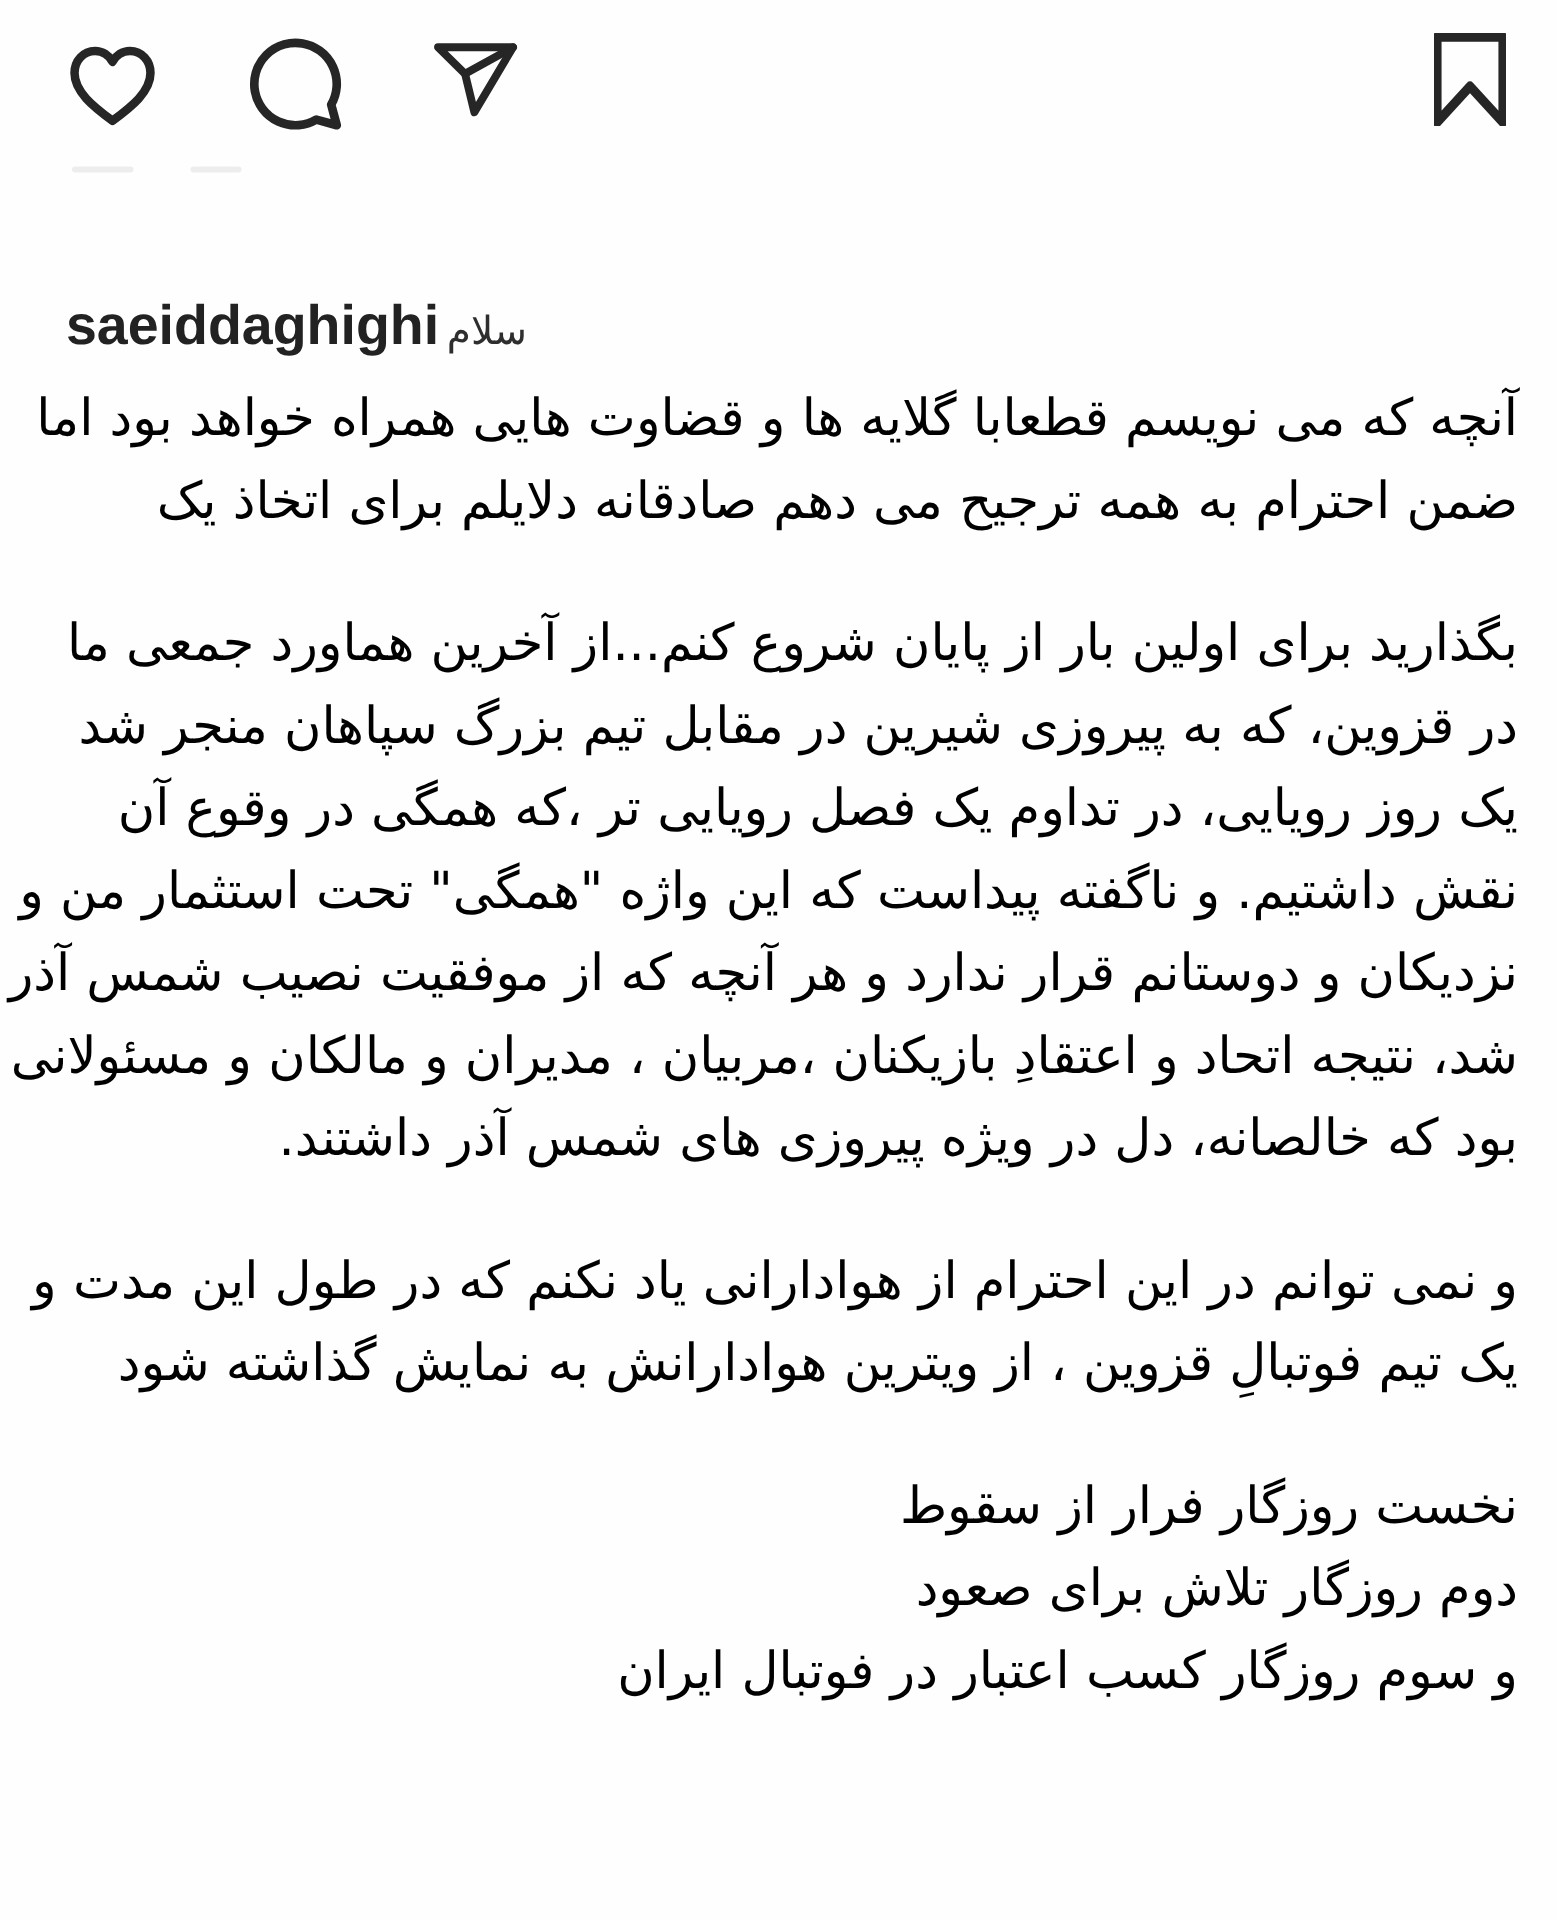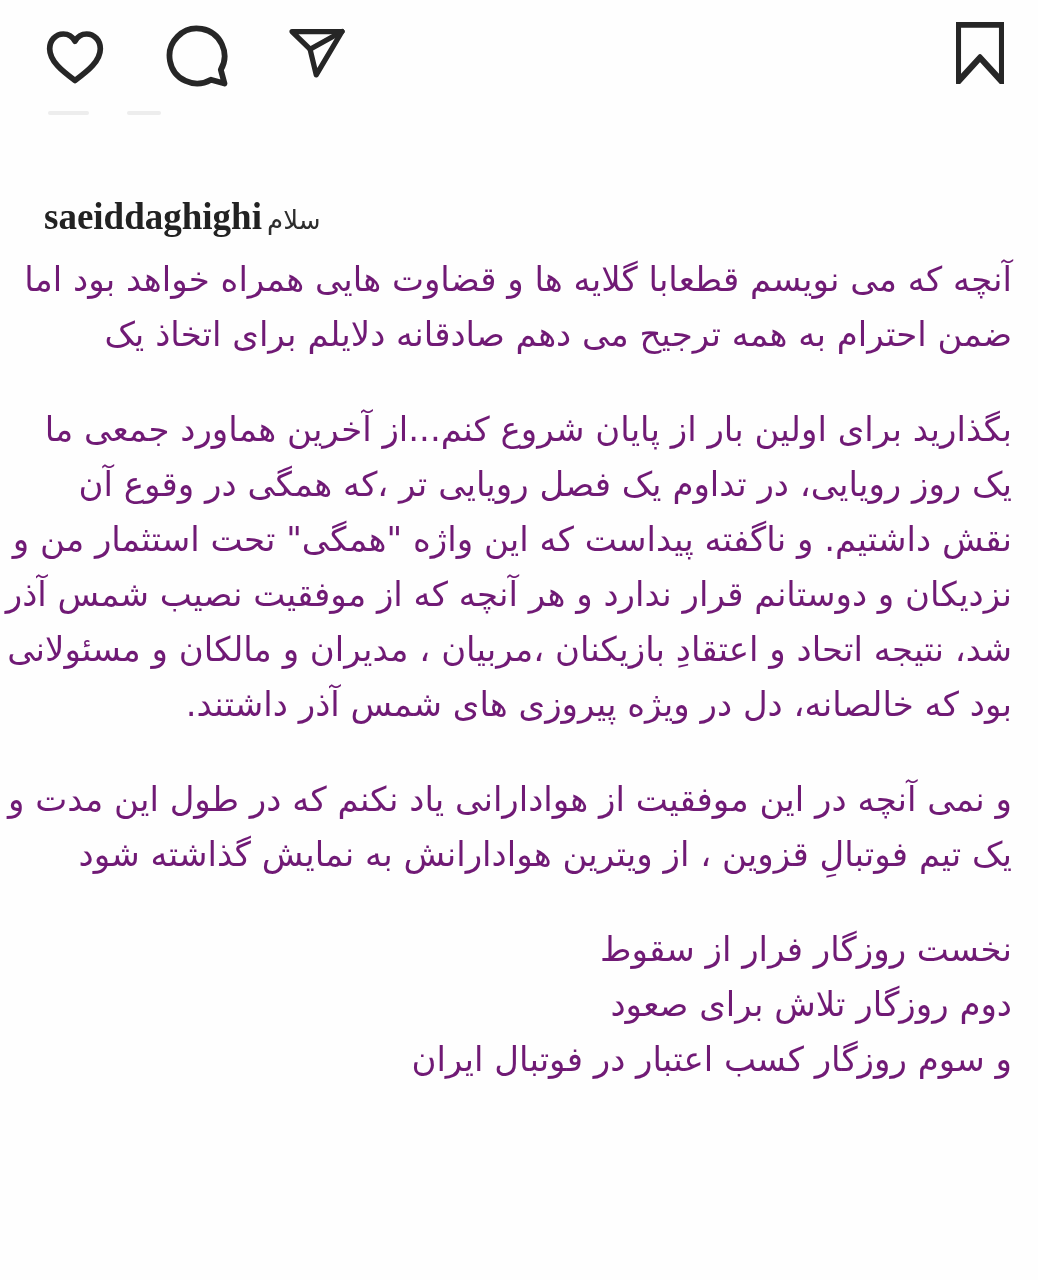--- a/index.html
+++ b/index.html
@@ -25,31 +25,31 @@
   .caption{
     position:absolute;
     top:188px;left:30px;right:26px;
   }
   .cap-line{
     direction:rtl;
     text-align:right;
     font-size:34px;
     line-height:55px;
     white-space:nowrap;
-    color:#701a75;
+    color:#000000;
   }
   .first-line{
     direction:ltr;
     text-align:left;
     line-height:57px;
     padding-left:14px;
     white-space:nowrap;
   }
   .username{
-    font-family:Liberation Serif, serif;
+    font-family:Liberation Sans, sans-serif;
     font-weight:bold;
     font-size:37px;
     color:#222;
     letter-spacing:0px;
     cursor:pointer;
   }
   .greeting{
     font-size:26px;
     color:#2e2e2e;
   }
@@ -93,29 +93,30 @@
       <div class="first-line">
         <span class="username">saeiddaghighi</span>
         <span class="greeting">سلام</span>
       </div>
       <div class="cap-line">آنچه که می نویسم قطعابا گلایه ها و قضاوت هایی همراه خواهد بود اما</div>
       <div class="cap-line">ضمن احترام به همه ترجیح می دهم صادقانه دلایلم برای اتخاذ یک</div>
     </div>
 
     <div class="paragraph">
       <div class="cap-line">بگذارید برای اولین بار از پایان شروع کنم...از آخرین هماورد جمعی ما</div>
+      <div class="cap-line">در قزوین، که به پیروزی شیرین در مقابل تیم بزرگ سپاهان منجر شد</div>
       <div class="cap-line">یک روز رویایی، در تداوم یک فصل رویایی تر ،که همگی در وقوع آن</div>
       <div class="cap-line">نقش داشتیم. و ناگفته پیداست که این واژه "همگی" تحت استثمار من و</div>
       <div class="cap-line">نزدیکان و دوستانم قرار ندارد و هر آنچه که از موفقیت نصیب شمس آذر</div>
       <div class="cap-line">شد، نتیجه اتحاد و اعتقادِ بازیکنان ،مربیان ، مدیران و مالکان و مسئولانی</div>
       <div class="cap-line">بود که خالصانه، دل در ویژه پیروزی های شمس آذر داشتند.</div>
     </div>
 
     <div class="paragraph">
-      <div class="cap-line">و نمی آنچه در این موفقیت از هوادارانی یاد نکنم که در طول این مدت و</div>
+      <div class="cap-line">و نمی توانم در این احترام از هوادارانی یاد نکنم که در طول این مدت و</div>
       <div class="cap-line">یک تیم فوتبالِ قزوین ، از ویترین هوادارانش به نمایش گذاشته شود</div>
     </div>
 
     <div class="paragraph">
       <div class="cap-line">نخست روزگار فرار از سقوط</div>
       <div class="cap-line">دوم روزگار تلاش برای صعود</div>
       <div class="cap-line">و سوم روزگار کسب اعتبار در فوتبال ایران</div>
     </div>
 
   </div>

